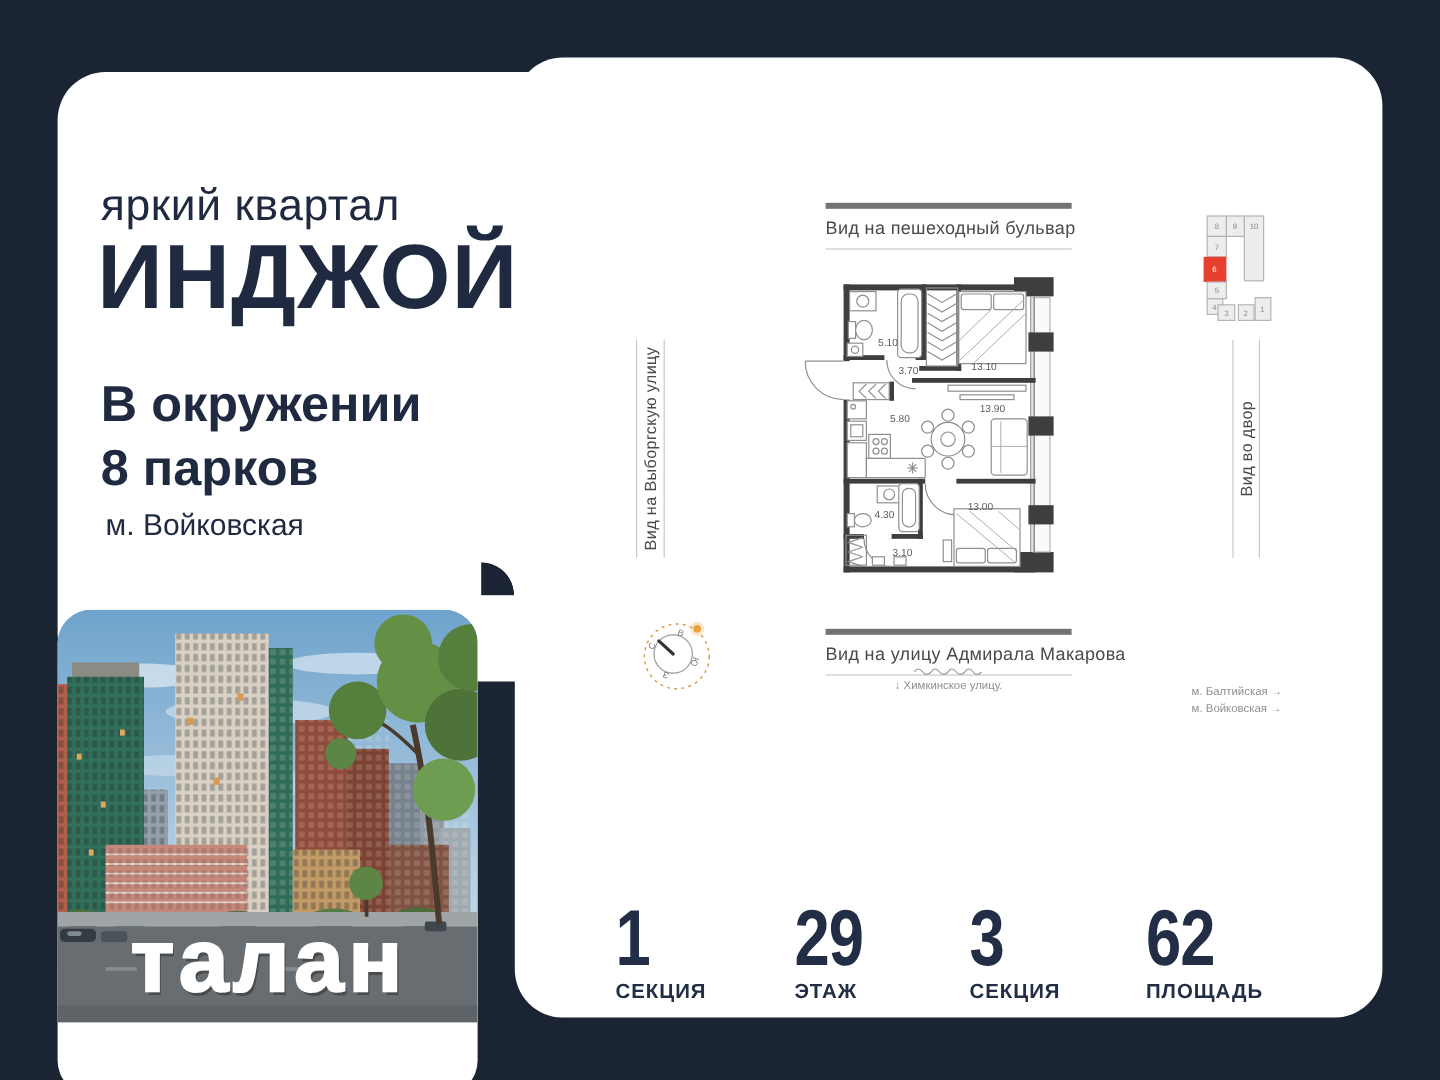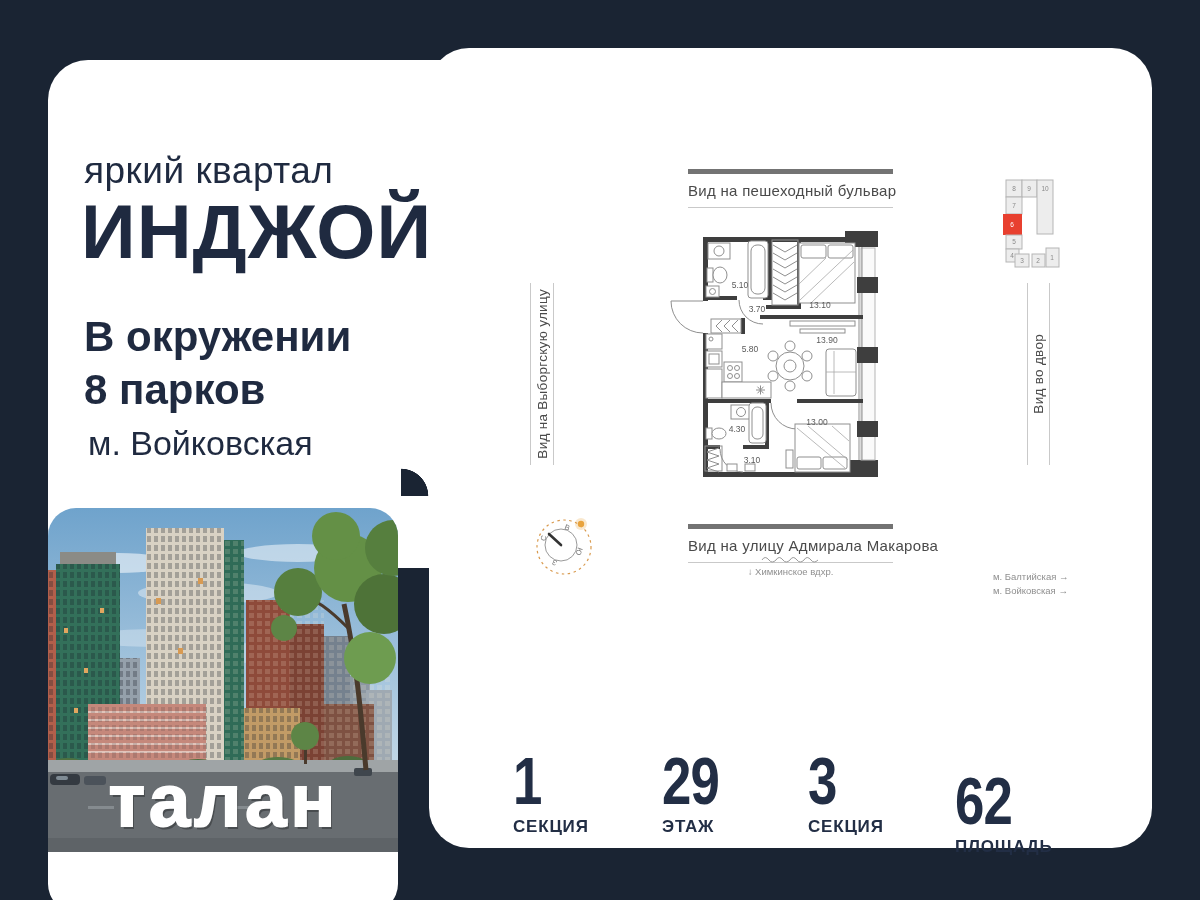--- a/index.html
+++ b/index.html
@@ -24,21 +24,21 @@
   .fillet{
     position:absolute;left:401px;top:468px;width:28px;height:28px;
     background:radial-gradient(circle 28px at 0% 100%, var(--navy) 27px, #ffffff 27.6px);
   }
   .card-photo{left:48px;top:508px;width:350px;height:404px;border-radius:28px;overflow:hidden;}
 
   
   .tagline{position:absolute;left:36px;top:90px;font-size:37px;font-weight:500;letter-spacing:.5px;}
   .brand{position:absolute;left:33px;top:128px;font-size:76px;font-weight:700;letter-spacing:1px;}
   .usp{position:absolute;left:36px;top:250px;font-size:42px;font-weight:700;line-height:53px;}
-  .metro{position:absolute;left:40px;top:364px;font-size:34px;font-weight:500;text-align:center;}
+  .metro{position:absolute;left:40px;top:364px;font-size:25px;font-weight:500;text-align:center;}
 
   
   .view-h{
     position:absolute;left:259px;width:205px;
     border-top:5px solid #737373;border-bottom:1px solid #c9c9c9;
     text-align:center;font-size:15px;color:var(--plan-gray);
     padding:8px 0;letter-spacing:.3px;white-space:nowrap;
   }
   .view-top{top:121px;}
   .view-bottom{top:476px;}
@@ -69,21 +69,21 @@
   .compass{position:absolute;left:91px;top:452px;}
 
   
   .stats{position:absolute;left:0;top:702px;width:723px;height:140px;}
   .stat{position:absolute;top:0;}
   .stat .num{
     display:inline-block;font-size:66px;font-weight:800;color:#222e45;
     transform:scaleX(.8);transform-origin:left top;line-height:62px;letter-spacing:-1px;
   }
   .stat .lbl{font-size:17px;font-weight:700;color:#222e45;letter-spacing:.8px;margin-top:5px;}
-  .stat-0{left:84px;} .stat-1{left:233px;} .stat-2{left:379px;} .stat-3{left:526px;margin-top:20px;}
+  .stat-0{left:84px;} .stat-1{left:233px;} .stat-2{left:379px;} .stat-3{left:526px;}
 
   
   .wall{fill:#3e3e3e;}
   .furn{fill:#ffffff;stroke:#8f8f8f;stroke-width:1;}
   .furn-n{fill:none;stroke:#8f8f8f;stroke-width:1;}
   .thin{fill:none;stroke:#a8a8a8;stroke-width:.8;}
   .area{font-size:8.5px;fill:#5a5a5a;}
   .mini-b{fill:#ededed;stroke:#b5b5b5;stroke-width:1;}
   .mini-t{font-size:6.5px;fill:#8a8a8a;}
 </style>
@@ -109,21 +109,21 @@
     <span>Вид на Выборгскую улицу</span>
   </div>
   <div class="view-v view-right">
     <span>Вид во двор</span>
   </div>
 
   <div class="note-reservoir">
     <svg width="60" height="8" viewBox="0 0 60 8">
       <path d="M1,5 q3,-5 7,0 q3,4 7,0 q3,-5 7,0 q3,4 7,0 q3,-5 7,0 q3,4 7,0 q3,-5 7,0 q3,4 7,0" fill="none" stroke="#9a9a9a" stroke-width="1"></path>
     </svg>
-    <span>↓  Химкинское вдхр.</span>
+    <span>↓  Химкинское улицу.</span>
   </div>
 
   <div class="note-metro">
     <div>м. Балтийская  →</div>
     <div>м. Войковская  →</div>
   </div>
 
   <svg class="floorplan" width="235" height="260" viewBox="660 228 235 260">
 
     <rect class="wall" x="703" y="237" width="160" height="5"></rect>

